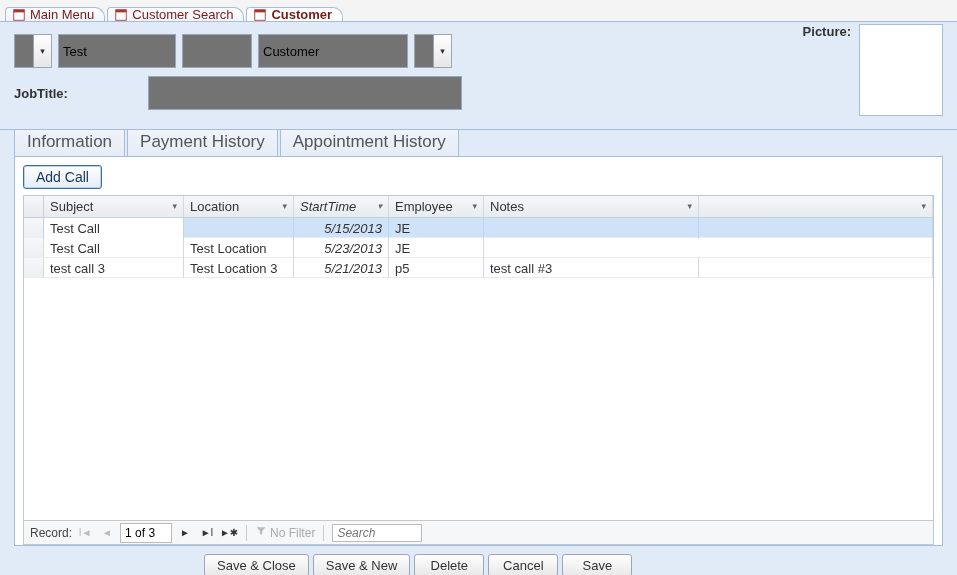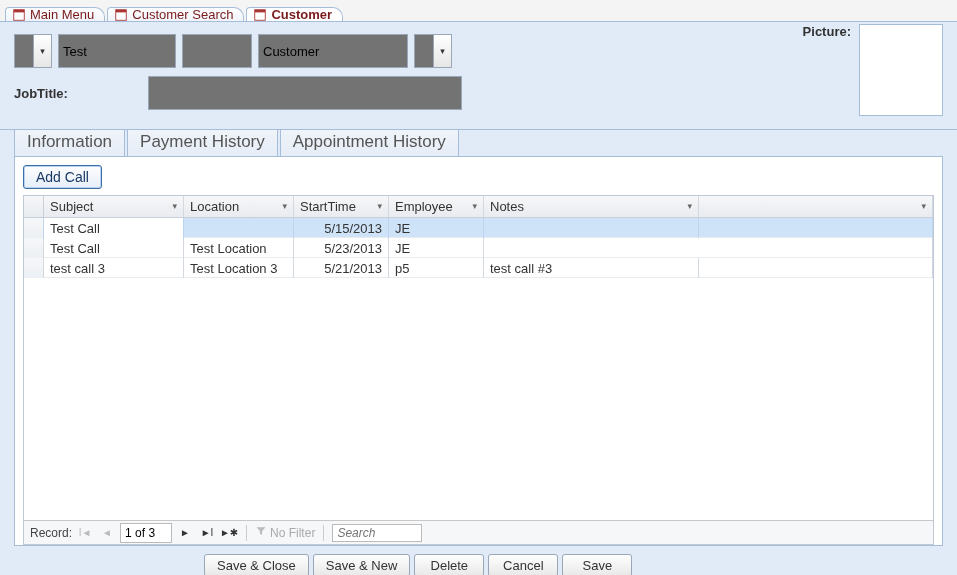--- a/index.html
+++ b/index.html
@@ -145,21 +145,21 @@
     height: 20px;
     overflow: hidden;
     white-space: nowrap;
   }
   .hcell { height: 22px; justify-content: space-between; color: #333; }
   .hcell .harrow { font-size: 9px; color: #666; }
   .rowsel { width: 20px; padding: 0; justify-content: center; background: linear-gradient(#f6f7f9,#eceff3); }
   .hrowsel { width: 20px; height: 22px; background: linear-gradient(#f6f7f9,#e8ebef); border-right: 1px solid #c8cfd9; }
   .col-subject  { width: 140px; }
   .col-location { width: 110px; }
-  .col-start    { width: 95px; text-align: right; justify-content: flex-end; }
+  .col-start    { width: 95px; text-align: right; justify-content: flex-end; font-style: italic; }
   .col-start.hcell { justify-content: space-between; }
   .col-emp      { width: 95px; }
   .col-notes    { width: 215px; }
   .col-extra    { flex: 1; }
   .grid-rows { flex: 1; overflow: auto; background: #fff; }
   .grow { display: flex; height: 20px; border-bottom: 1px solid #e9ecef; }
   .grow.selected { background: #cfe3f8; }
   .grow.selected .cell, .grow.selected .rowsel { border-right-color: #bcd4ee; }
   .grow.selected .cell.col-subject { background: #fff; }
   .cell { font-size: 13px; }

